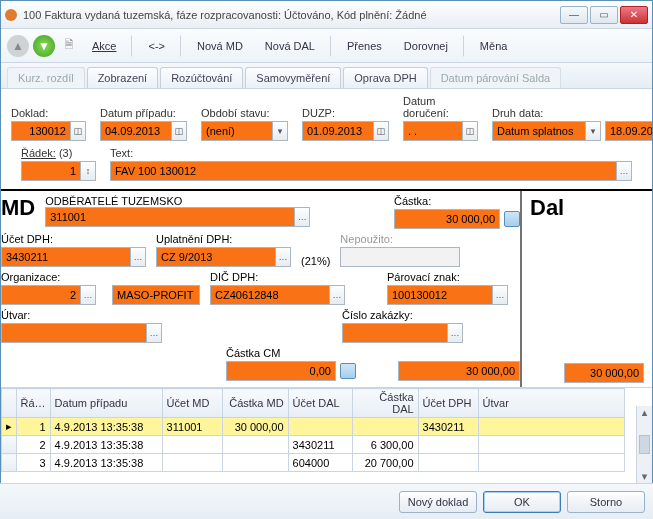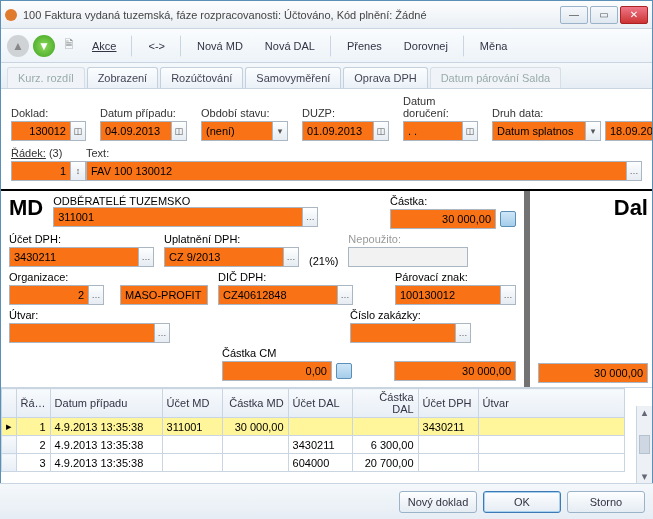--- a/index.html
+++ b/index.html
@@ -87,36 +87,36 @@
   }
   .input.left { justify-content:flex-start; }
   .btn-mini {
     width:16px; height:20px; border:1px solid #aab6c2;
     background:linear-gradient(#fdfeff,#e6ecf2);
     display:flex; align-items:center; justify-content:center;
     font-size:9px; color:#555; margin-left:-1px;
   }
   .combo { display:flex; }
   .text-row {
-    display:flex; padding: 4px 10px 8px; align-items:flex-end;
+    display:flex; gap:14px; padding: 4px 20px 8px; align-items:flex-end;
   }
   .grow { flex:1; }
   .panel-wrap {
     display:flex;
     border-top:2px solid #000;
   }
   .panel-md {
     flex: 1;
-    border-right:6px solid #737373;
-    padding: 4px 8px 6px;
+    border-right:2px solid #737373;
+    padding: 4px 0 6px;
   }
   .panel-dal {
     width: 130px;
     padding: 4px 8px;
-    display:flex; flex-direction:column;
+    display:flex; flex-direction:row;
   }
   .panel-md h2, .panel-dal h2 {
     margin:0; font-size:22px; font-weight:bold; font-family: Verdana, sans-serif;
   }
   .panel-dal h2 { text-align:right; }
   .gridrow { display:flex; gap:10px; margin-top:4px; align-items:flex-end;}
   .col { display:flex; flex-direction:column; gap:2px; }
   .col .input { min-width:80px; }
   .muted { color:#999; }
   .blue-icon {

